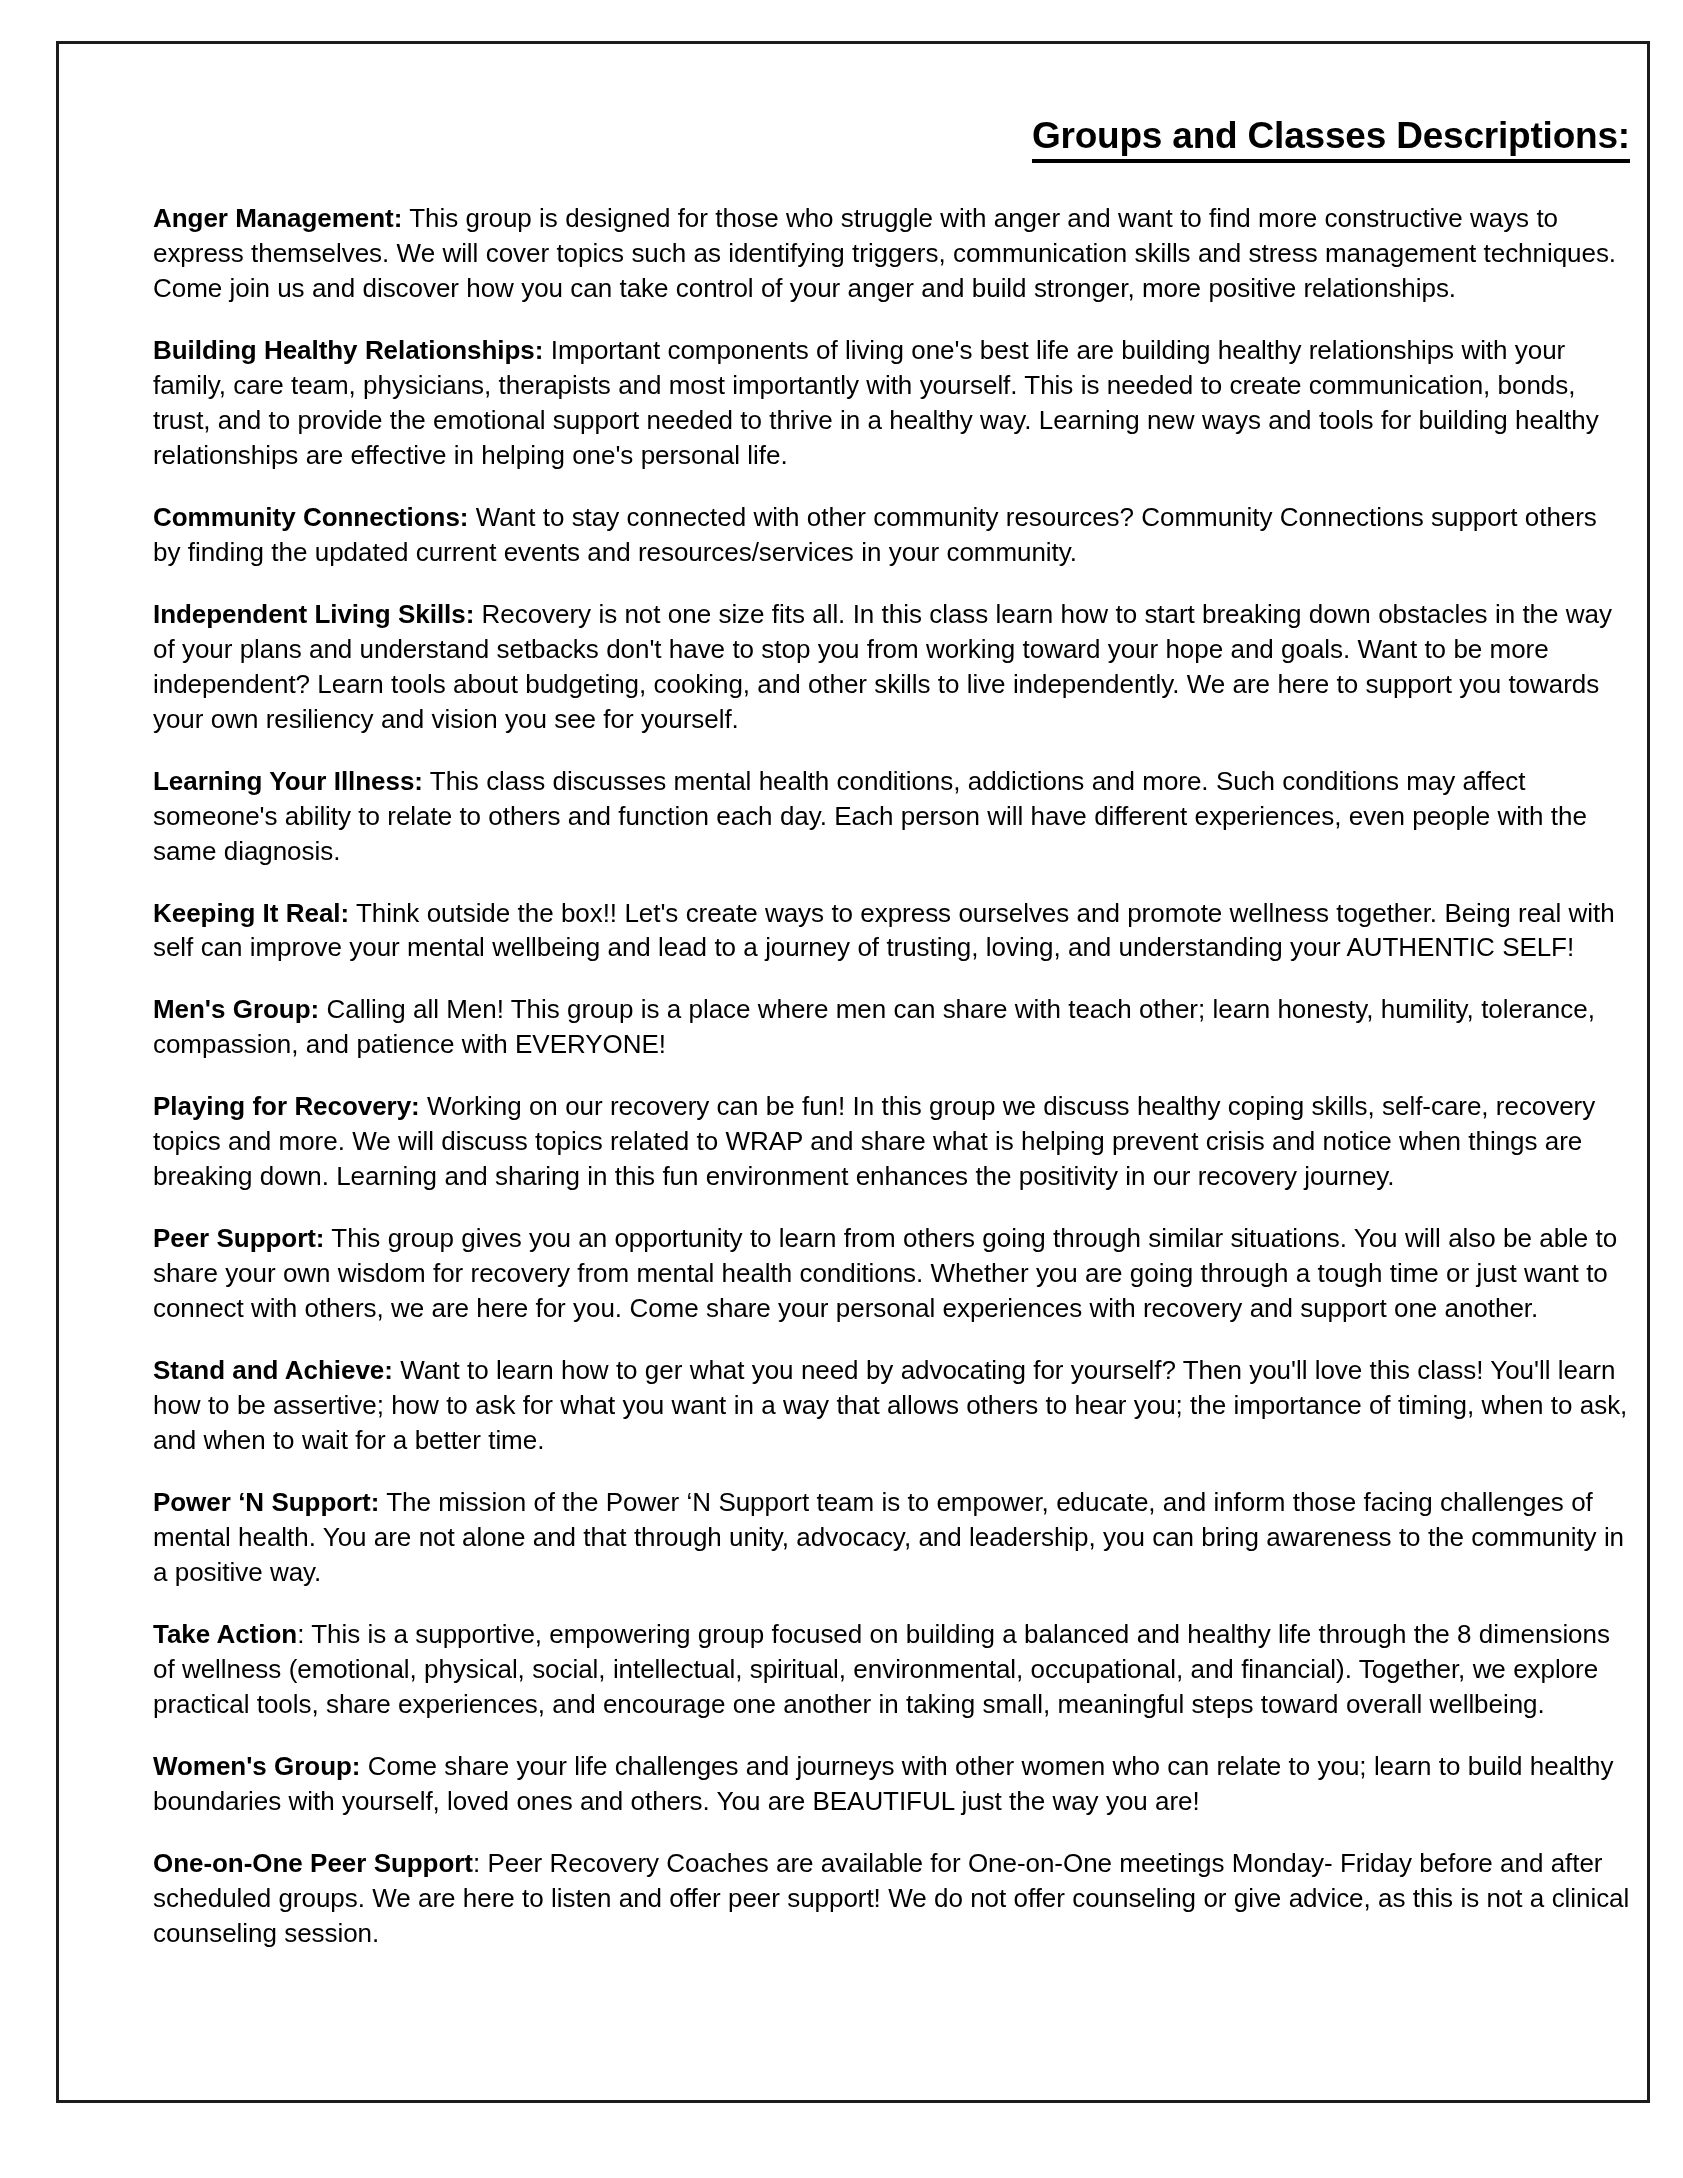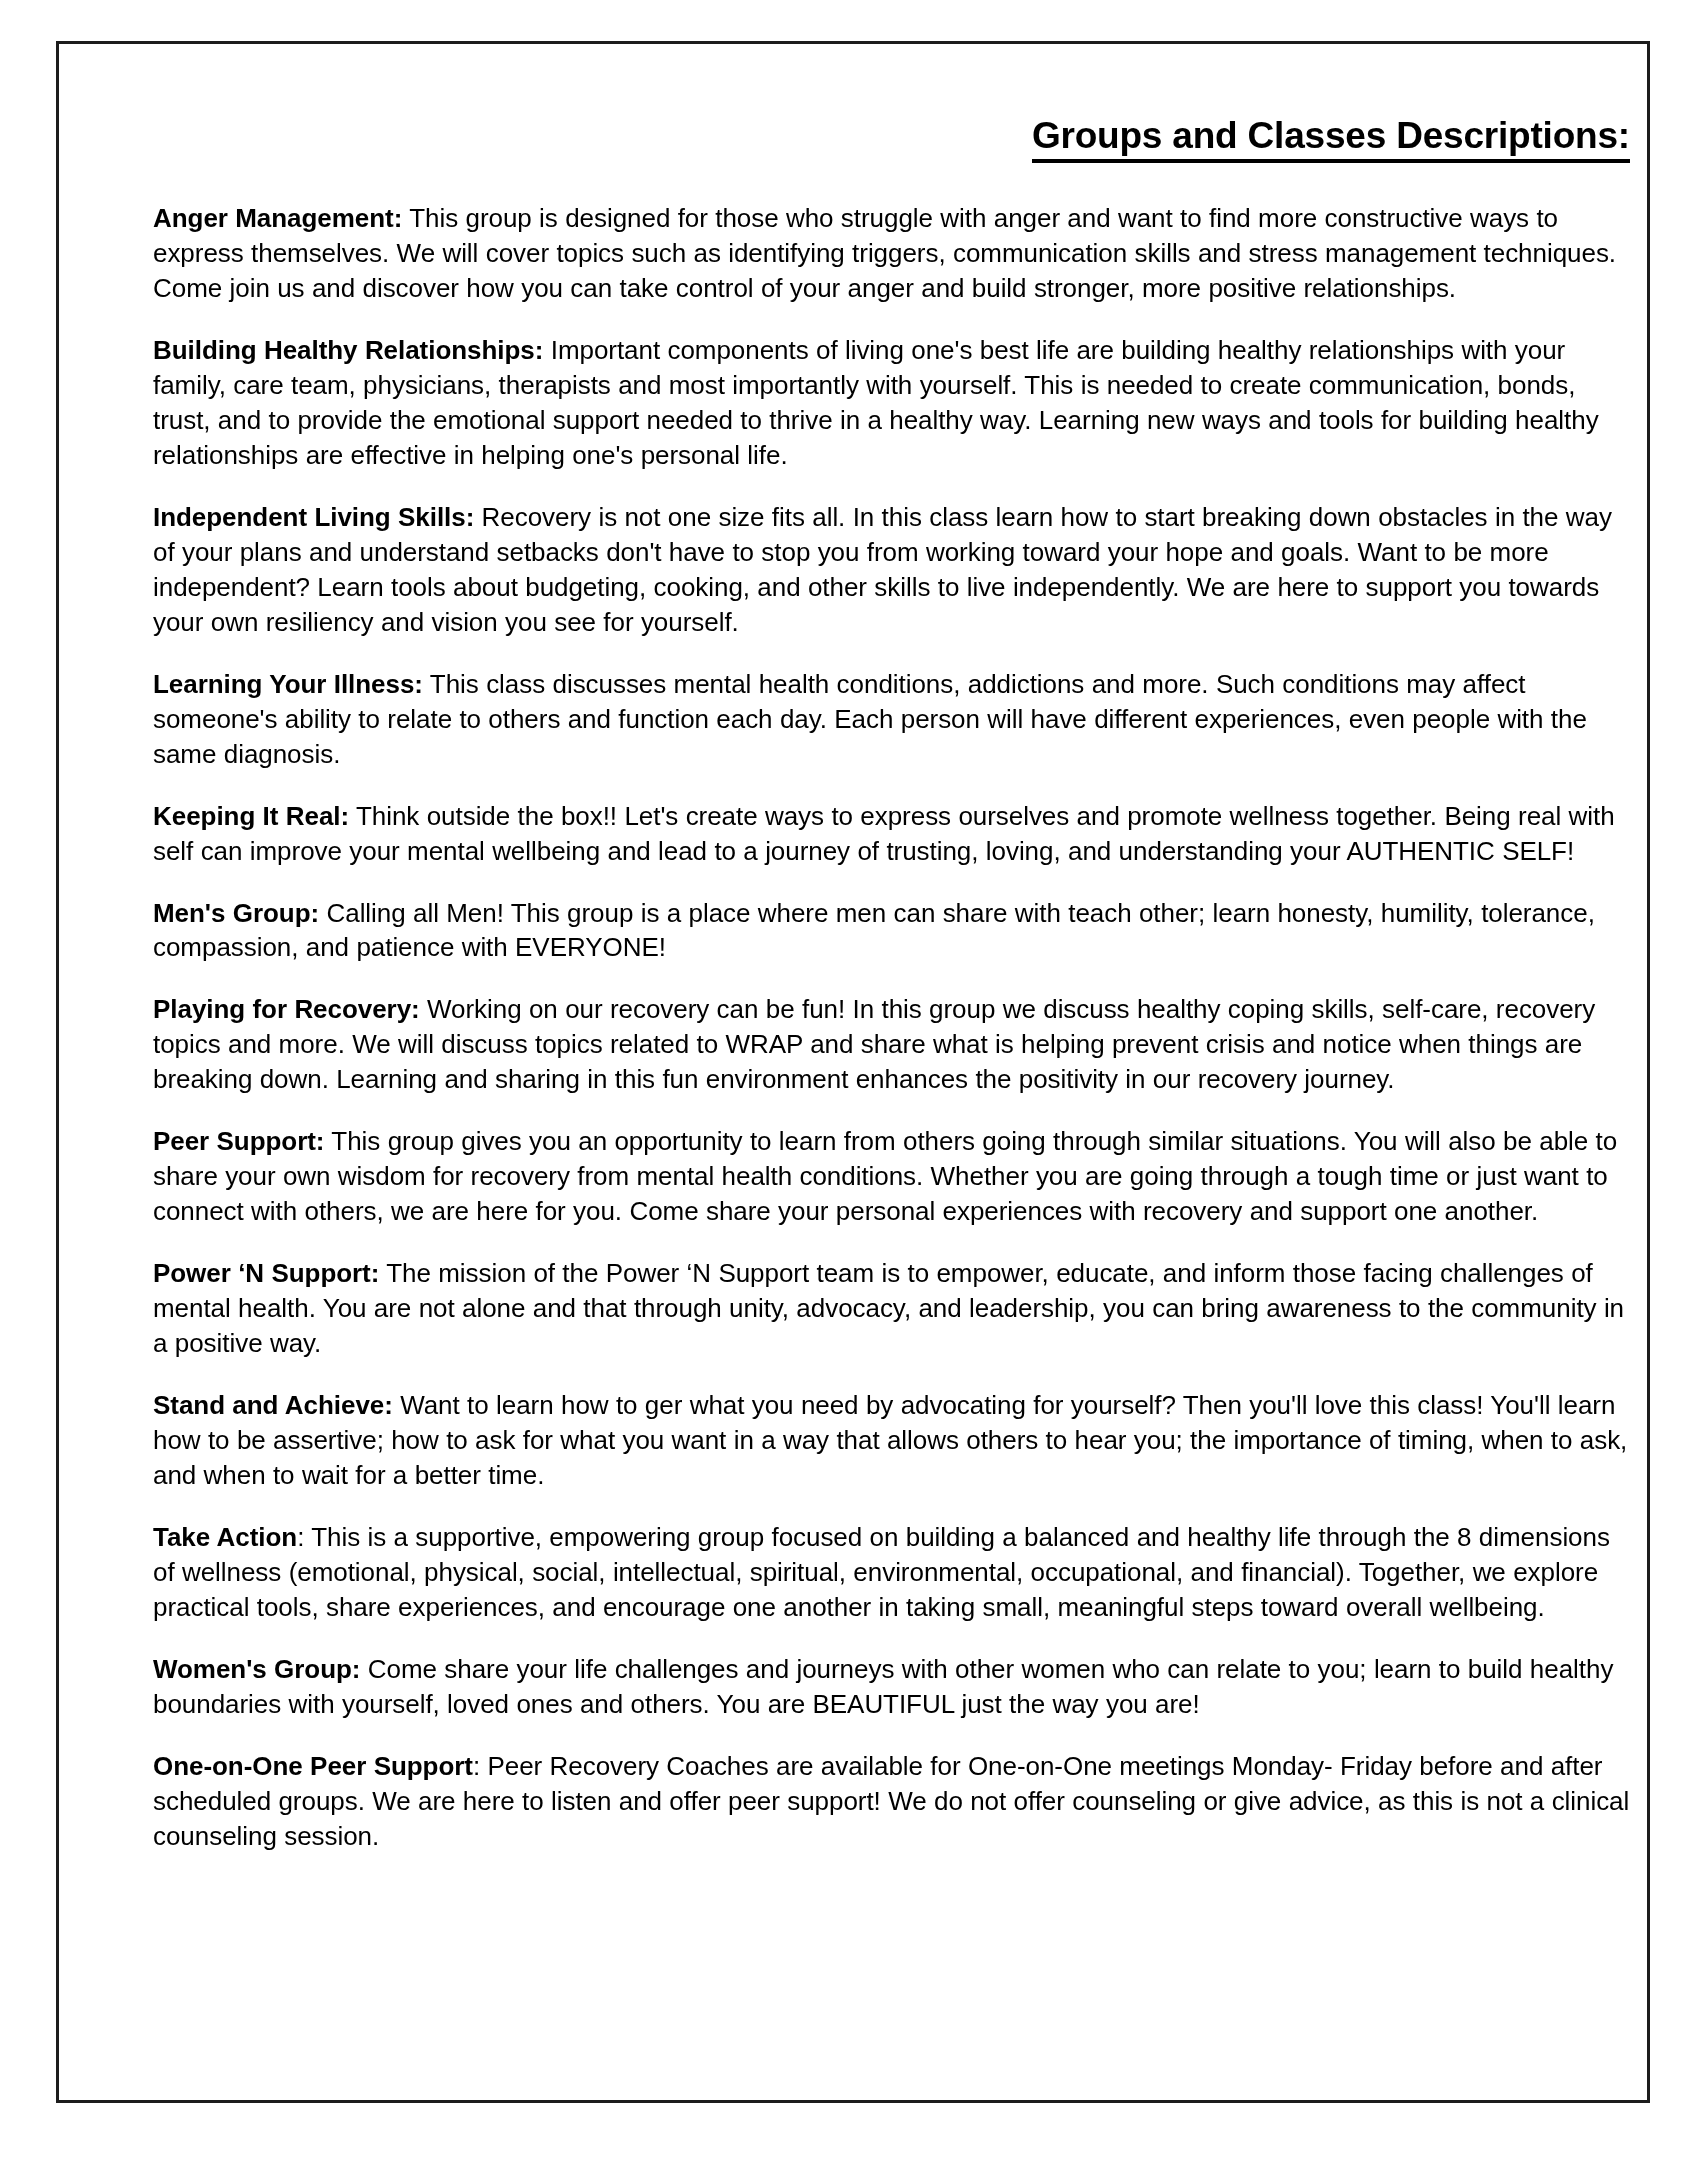--- a/index.html
+++ b/index.html
@@ -72,36 +72,37 @@
 <div class="page">
   <div class="page-border">
     <div class="content">
 
       <h1 class="doc-title"><span class="title-text">Groups and Classes Descriptions:</span></h1>
 
       <p class="entry"><span class="term">Anger Management:</span><span class="desc"> This group is designed for those who struggle with anger and want to find more constructive ways to express themselves. We will cover topics such as identifying triggers, communication skills and stress management techniques. Come join us and discover how you can take control of your anger and build stronger, more positive relationships.</span></p>
 
       <p class="entry"><span class="term">Building Healthy Relationships:</span><span class="desc"> Important components of living one's best life are building healthy relationships with your family, care team, physicians, therapists and most importantly with yourself. This is needed to create communication, bonds, trust, and to provide the emotional support needed to thrive in a healthy way. Learning new ways and tools for building healthy relationships are effective in helping one's personal life.</span></p>
 
+      <p class="entry"><span class="term">Community Connections:</span><span class="desc"> Want to stay connected with other community resources? Community Connections support others by finding the updated current events and resources/services in your community.</span></p>
 
       <p class="entry"><span class="term">Independent Living Skills:</span><span class="desc"> Recovery is not one size fits all. In this class learn how to start breaking down obstacles in the way of your plans and understand setbacks don't have to stop you from working toward your hope and goals. Want to be more independent? Learn tools about budgeting, cooking, and other skills to live independently. We are here to support you towards your own resiliency and vision you see for yourself.</span></p>
 
       <p class="entry"><span class="term">Learning Your Illness:</span><span class="desc"> This class discusses mental health conditions, addictions and more. Such conditions may affect someone's ability to relate to others and function each day. Each person will have different experiences, even people with the same diagnosis.</span></p>
 
       <p class="entry"><span class="term">Keeping It Real:</span><span class="desc"> Think outside the box!! Let's create ways to express ourselves and promote wellness together. Being real with self can improve your mental wellbeing and lead to a journey of trusting, loving, and understanding your AUTHENTIC SELF!</span></p>
 
       <p class="entry"><span class="term">Men's Group:</span><span class="desc"> Calling all Men! This group is a place where men can share with teach other; learn honesty, humility, tolerance, compassion, and patience with EVERYONE!</span></p>
 
       <p class="entry"><span class="term">Playing for Recovery:</span><span class="desc"> Working on our recovery can be fun! In this group we discuss healthy coping skills, self-care, recovery topics and more. We will discuss topics related to WRAP and share what is helping prevent crisis and notice when things are breaking down. Learning and sharing in this fun environment enhances the positivity in our recovery journey.</span></p>
 
       <p class="entry"><span class="term">Peer Support:</span><span class="desc"> This group gives you an opportunity to learn from others going through similar situations. You will also be able to share your own wisdom for recovery from mental health conditions. Whether you are going through a tough time or just want to connect with others, we are here for you. Come share your personal experiences with recovery and support one another.</span></p>
 
+      <p class="entry"><span class="term">Stand and Achieve:</span><span class="desc"> Want to learn how to ger what you need by advocating for yourself? Then you'll love this class! You'll learn how to be assertive; how to ask for what you want in a way that allows others to hear you; the importance of timing, when to ask, and when to wait for a better time.</span></p>
+
       <p class="entry"><span class="term">Power ‘N Support:</span><span class="desc"> The mission of the Power ‘N Support team is to empower, educate, and inform those facing challenges of mental health. You are not alone and that through unity, advocacy, and leadership, you can bring awareness to the community in a positive way.</span></p>
-
-      <p class="entry"><span class="term">Stand and Achieve:</span><span class="desc"> Want to learn how to ger what you need by advocating for yourself? Then you'll love this class! You'll learn how to be assertive; how to ask for what you want in a way that allows others to hear you; the importance of timing, when to ask, and when to wait for a better time.</span></p>
 
       <p class="entry"><span class="term">Take Action</span><span class="desc">: This is a supportive, empowering group focused on building a balanced and healthy life through the 8 dimensions of wellness (emotional, physical, social, intellectual, spiritual, environmental, occupational, and financial). Together, we explore practical tools, share experiences, and encourage one another in taking small, meaningful steps toward overall wellbeing.</span></p>
 
       <p class="entry"><span class="term">Women's Group:</span><span class="desc"> Come share your life challenges and journeys with other women who can relate to you; learn to build healthy boundaries with yourself, loved ones and others. You are BEAUTIFUL just the way you are!</span></p>
 
       <p class="entry"><span class="term">One-on-One Peer Support</span><span class="desc">: Peer Recovery Coaches are available for One-on-One meetings Monday- Friday before and after scheduled groups. We are here to listen and offer peer support! We do not offer counseling or give advice, as this is not a clinical counseling session.</span></p>
 
     </div>
   </div>
 </div>

